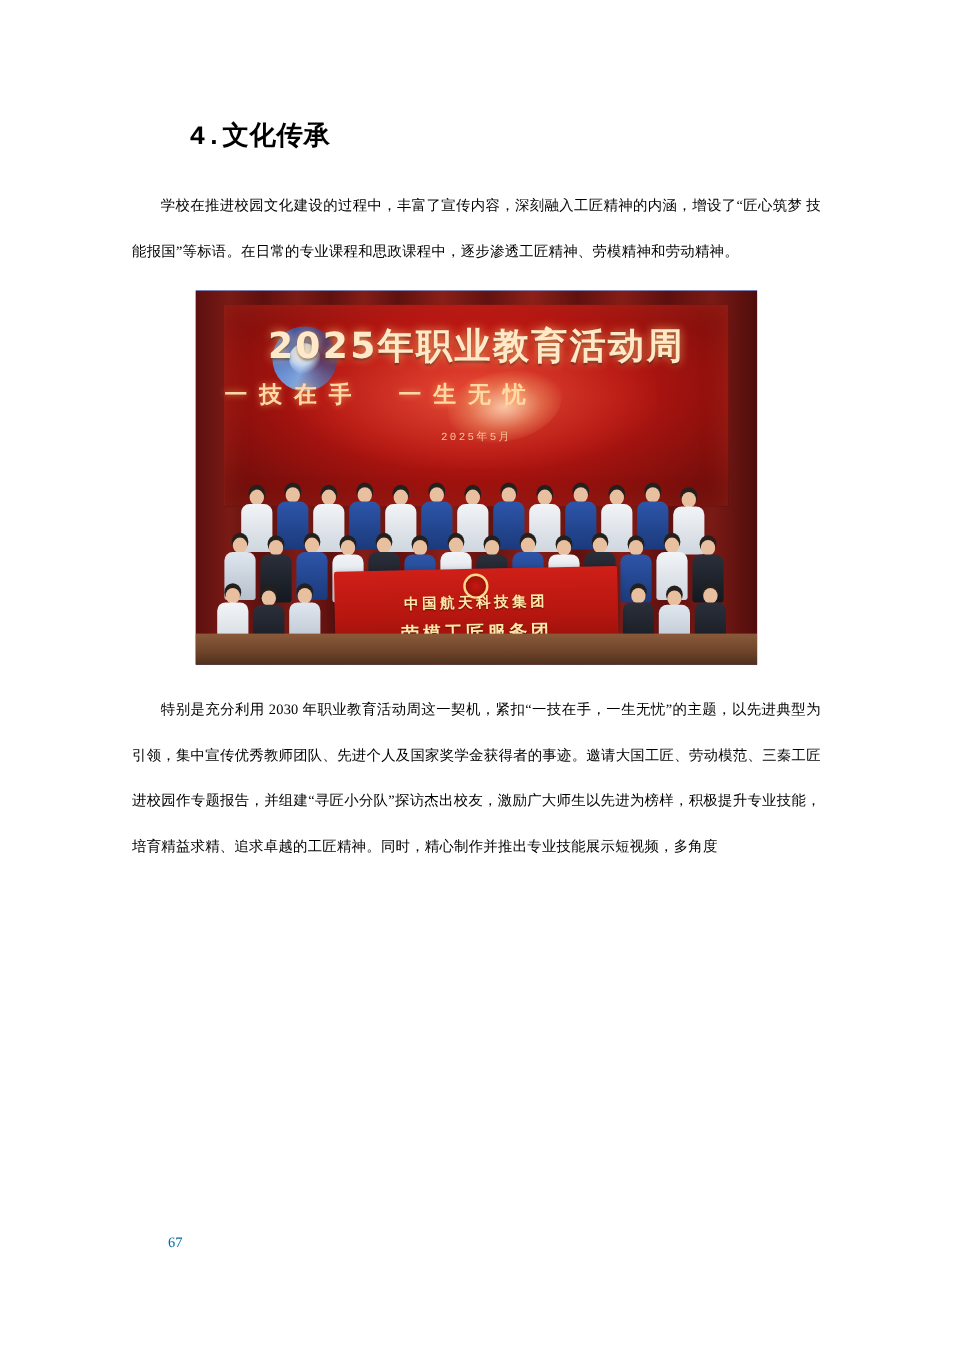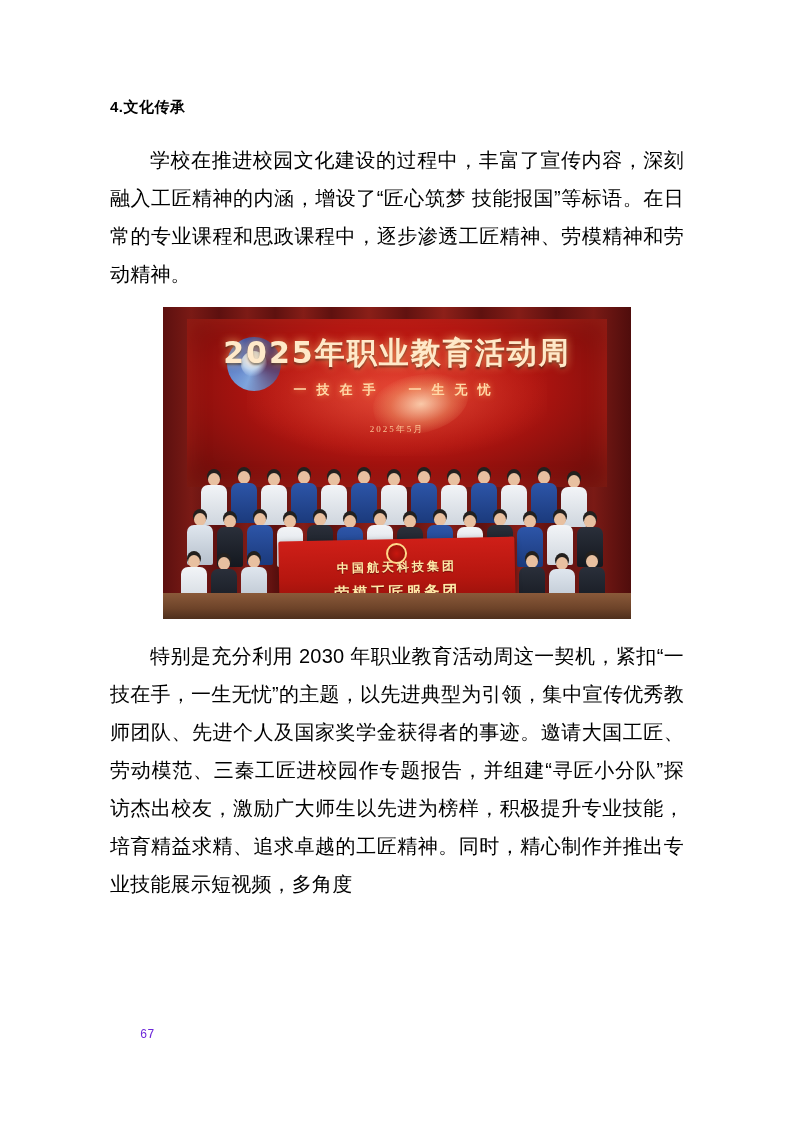--- a/index.html
+++ b/index.html
@@ -22,37 +22,38 @@
     height: 1123px;
     background: #ffffff;
   }
   .content {
     position: absolute;
     left: 110px;
     top: 0;
     width: 574px;
   }
   .h1 {
-    font-family: Liberation Sans, sans-serif;
-    font-weight: bold;
-    font-size: 15px;
+    font-family: Liberation Mono, monospace;
+    font-weight: bold;
+    font-size: 22px;
     letter-spacing: 0.5px;
     margin-top: 98px;
+    margin-left: 48px;
   }
   .h2 {
     font-family: "DejaVu Sans", sans-serif;
     font-weight: bold;
     font-size: 16px;
     letter-spacing: 0.5px;
     margin-top: 36px;
     margin-left: 48px;
   }
   .para {
-    font-family: Liberation Sans, sans-serif;
-    font-size: 20px;
+    font-family: Liberation Serif, serif;
+    font-size: 12px;
     line-height: 38px;
     text-align: justify;
     text-justify: inter-ideograph;
     text-indent: 2em;
     margin: 0;
     letter-spacing: 0.2px;
   }
   .p-first { margin-top: 24px; }
   .p-second { margin-top: 18px; }
 
@@ -103,34 +104,33 @@
     font-weight: bold;
     font-size: 30px;
     letter-spacing: 2px;
     color: #ffe9c9;
     text-shadow: 0 0 8px rgba(255,200,120,0.8), 0 2px 2px rgba(0,0,0,0.5);
     white-space: nowrap;
   }
   .photo .title-sub {
     position: absolute;
     left: 0; right: 0; top: 62px;
-    text-align: center;
     font-family: "DejaVu Sans", sans-serif;
     font-weight: bold;
-    font-size: 13px;
+    font-size: 19px;
     letter-spacing: 10px;
     color: #ffd9a8;
     text-shadow: 0 0 6px rgba(255,170,90,0.8);
     white-space: nowrap;
   }
   .photo .title-date {
     position: absolute;
     left: 0; right: 0; top: 104px;
     text-align: center;
-    font-family: Liberation Serif, serif;
+    font-family: Liberation Mono, monospace;
     font-size: 9px;
     letter-spacing: 2px;
     color: #ffd2a0;
     opacity: 0.9;
     white-space: nowrap;
   }
   .photo .logo-swirl {
     position: absolute;
     left: 40px; top: 18px;
     width: 54px; height: 54px;
@@ -232,23 +232,23 @@
     font-weight: bold;
     font-size: 11.5px;
     color: #000;
     text-align: center;
     letter-spacing: 0.2px;
   }
   .page-number {
     position: absolute;
     left: 140px;
     top: 1028px;
-    font-family: Liberation Mono, monospace;
+    font-family: Liberation Serif, serif;
     font-size: 12px;
-    color: #6d28d9;
+    color: #0369a1;
   }
 </style>
 </head>
 <body>
 
 <div class="page">
   <div class="content">
 
     <div class="h1">4.文化传承</div>
 

